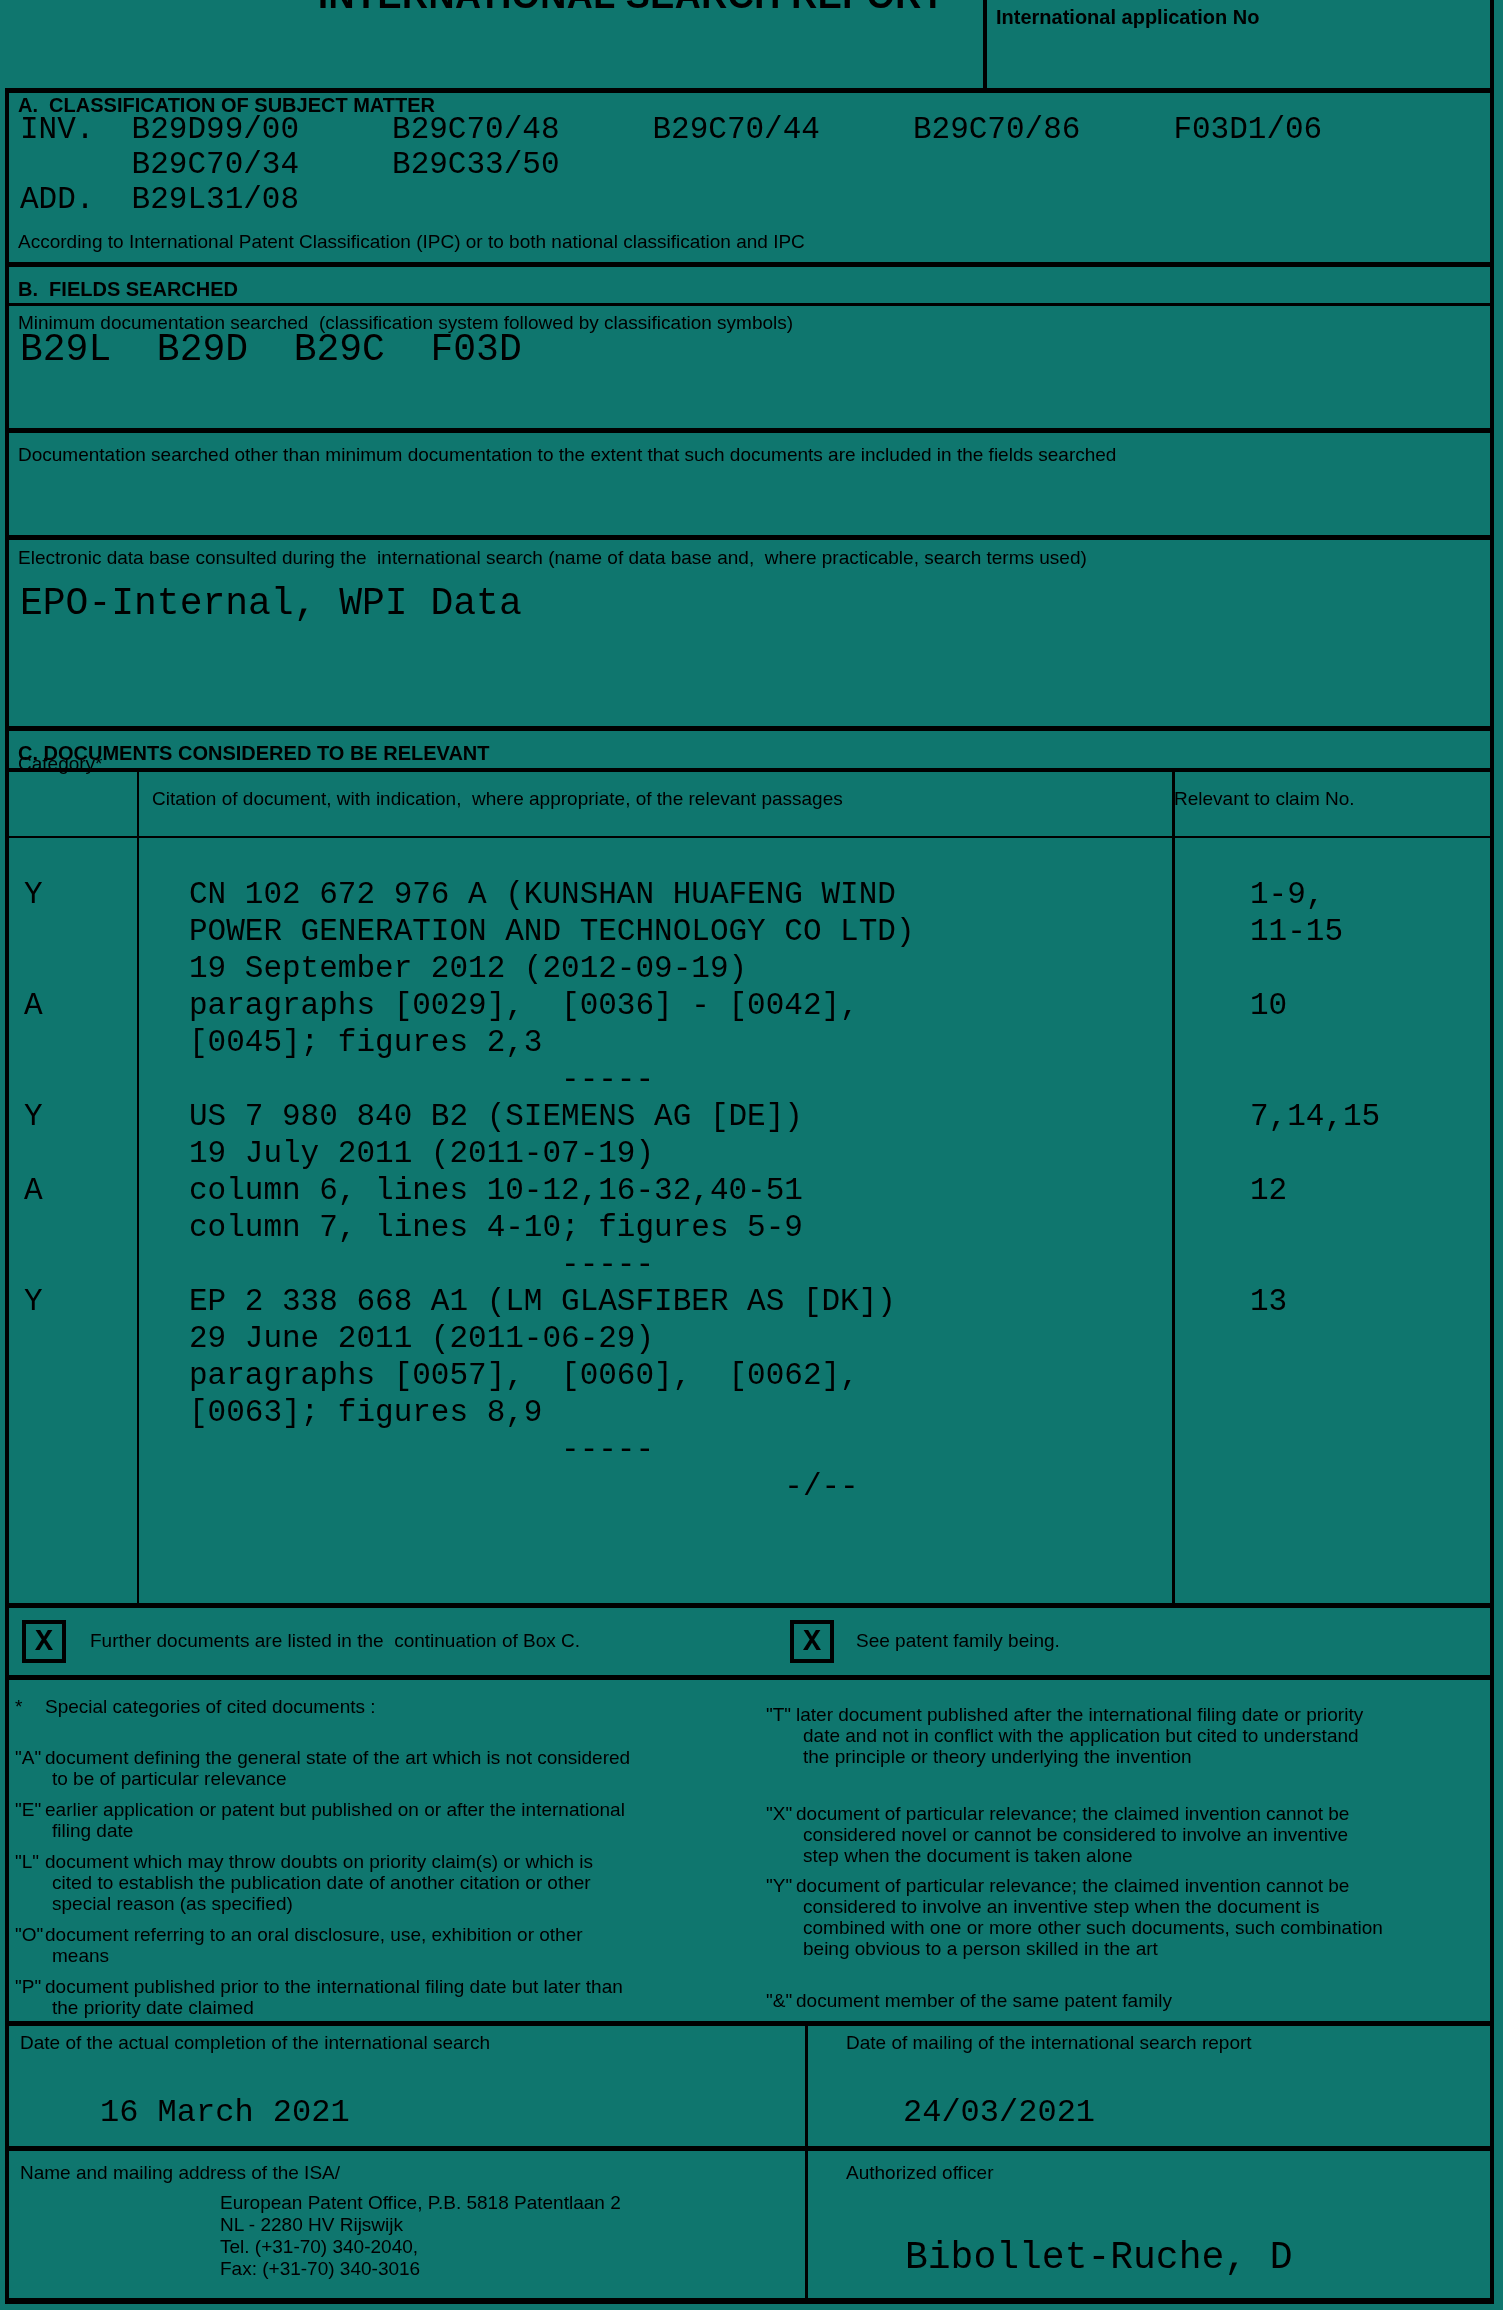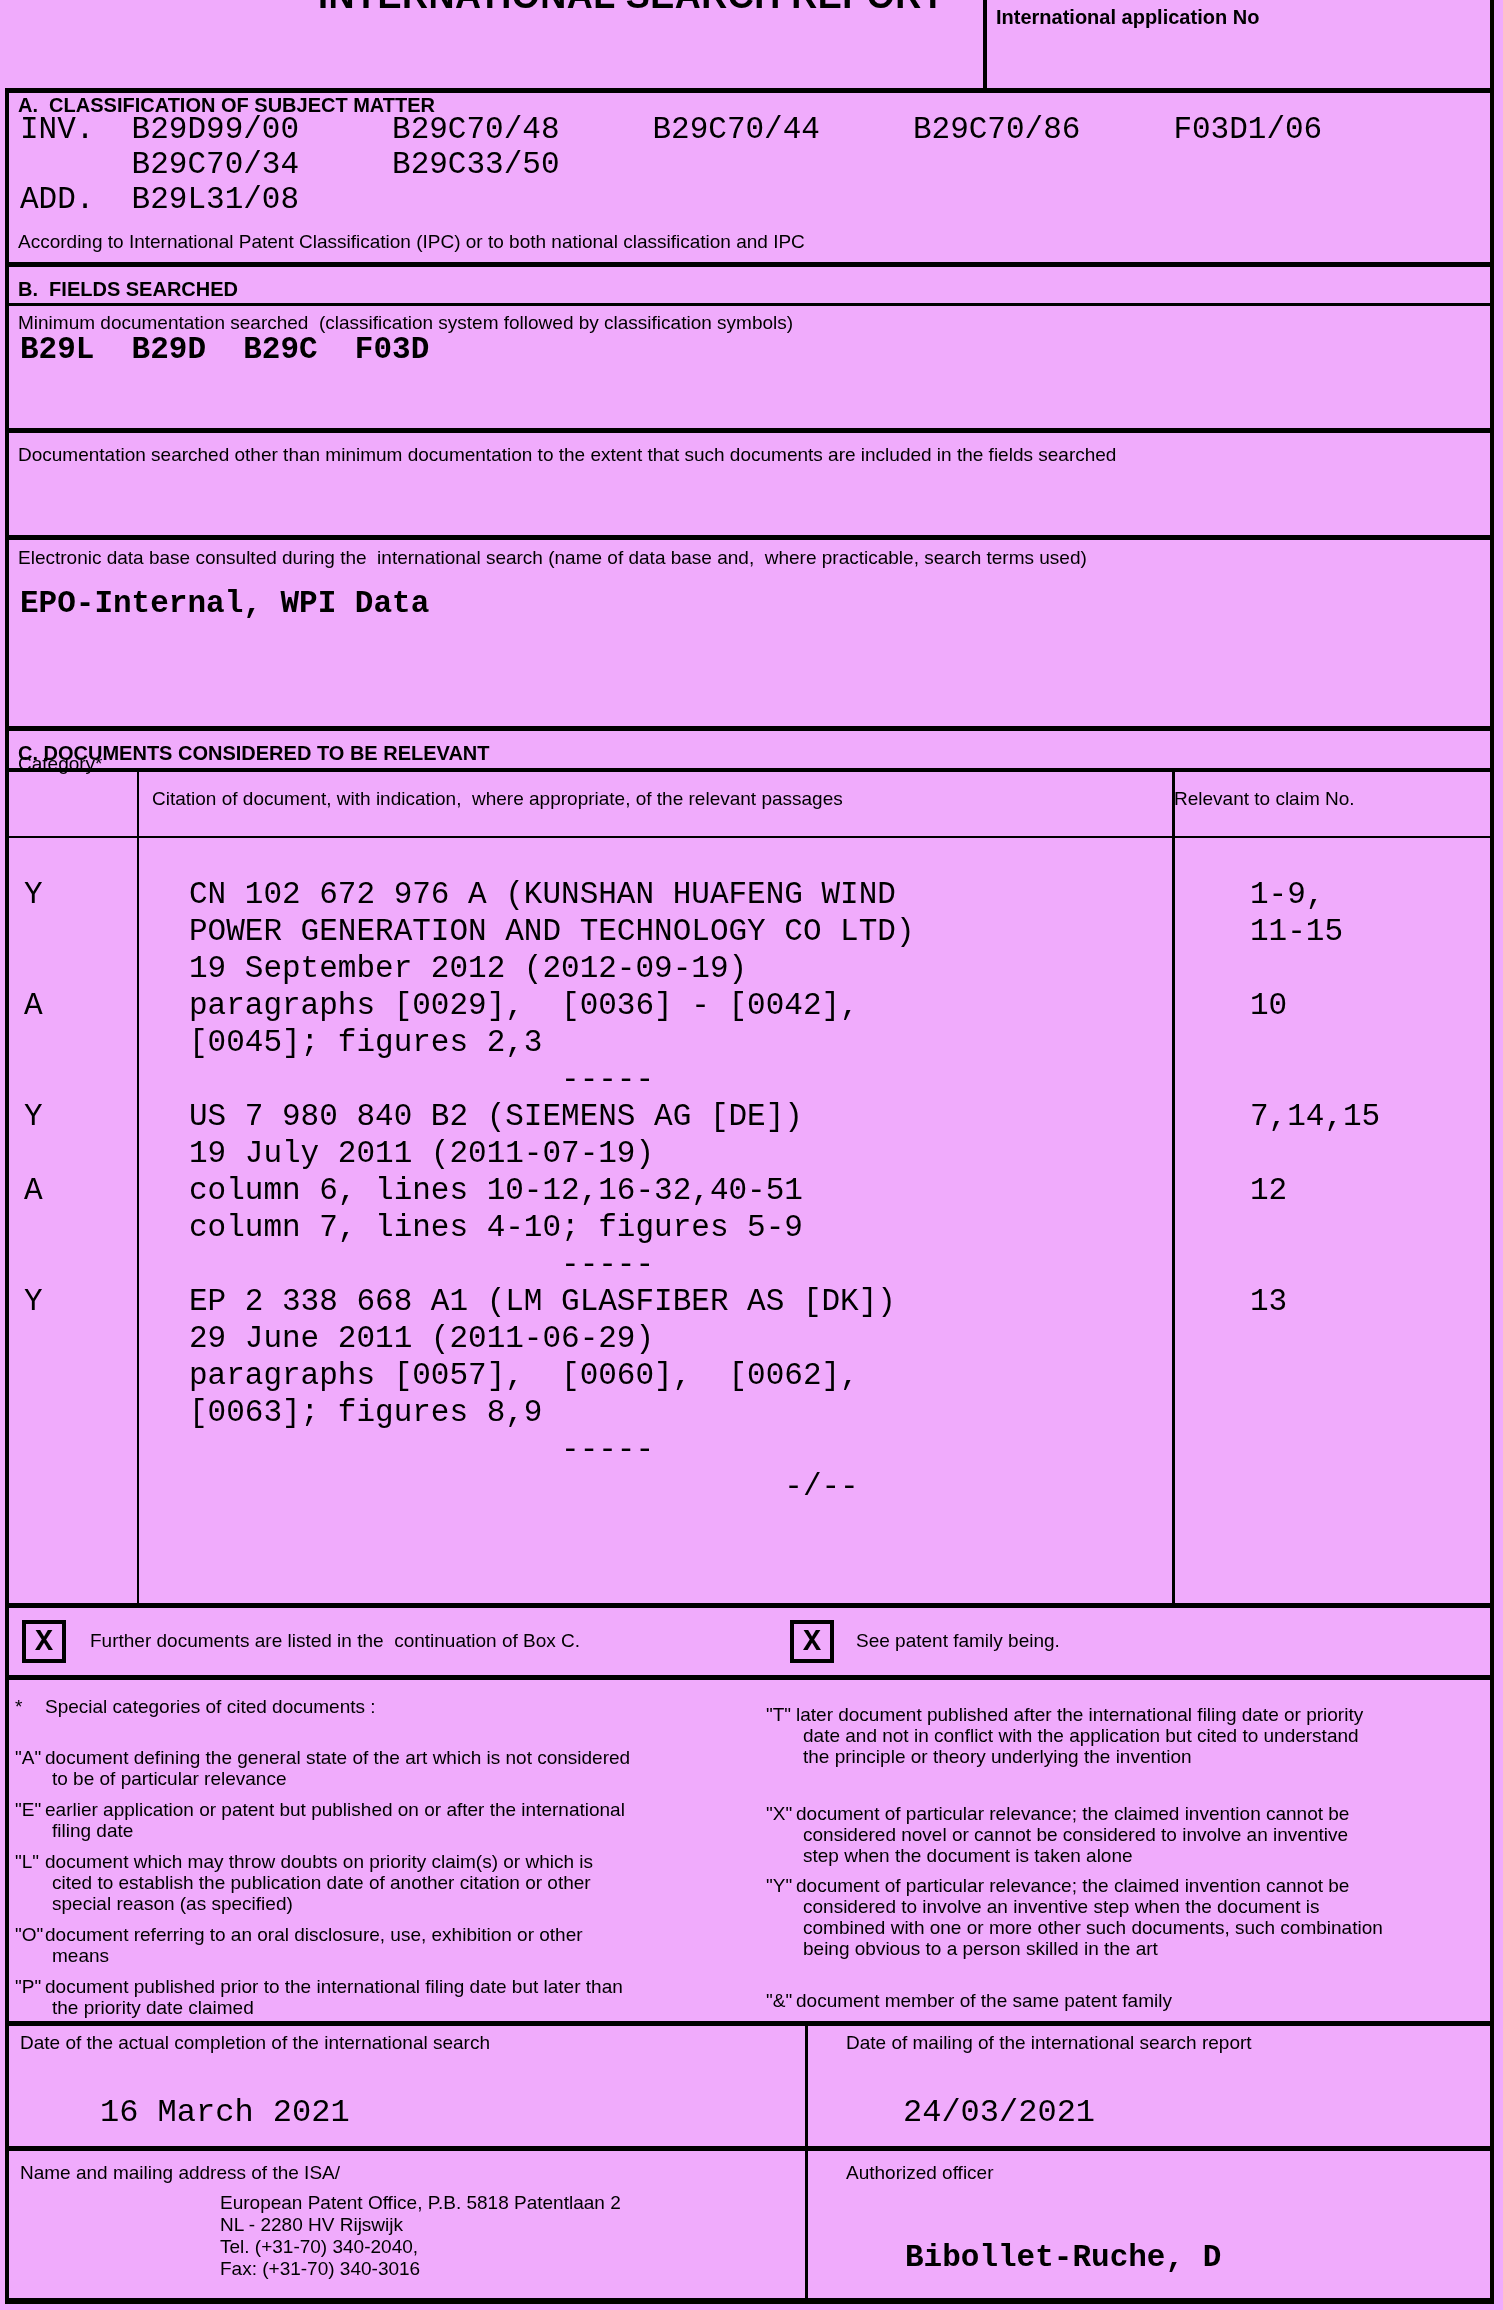--- a/index.html
+++ b/index.html
@@ -1,30 +1,30 @@
 <!DOCTYPE html>
 <html><head>
 <meta charset="utf-8">
 <style>
   html,body{margin:0;padding:0;background:#ffffff;}
   .page{
-    position:relative;width:1503px;height:2310px;background:#f0abfc;
+    position:relative;width:1503px;height:2310px;background:#0f766e;
     font-family:"Liberation Sans",sans-serif;color:#000;overflow:hidden;
   }
   .t{position:absolute;}
   .lbl{font-size:19px;line-height:21px;}
   .lbl-b{font-size:20px;font-weight:bold;line-height:22px;}
   .mono{font-family:"Liberation Mono","DejaVu Sans Mono",monospace;white-space:pre;}
   .hl,.vl{position:absolute;background:#000;}
   .title{
     top:-23px;left:318px;width:612px;text-align:center;font-weight:bold;
     font-size:36px;line-height:37px;white-space:nowrap;letter-spacing:0.5px;
   }
   .codes{font-size:31px;line-height:35px;}
-  .bigmono{font-size:31px;line-height:35px;font-weight:bold;}
+  .bigmono{font-size:38px;line-height:35px;}
   .cell-mono{font-size:31px;line-height:37px;}
   .val-mono{font-size:32px;line-height:34px;}
   .pct{font-size:36px;line-height:38px;}
   .checkbox{
     position:absolute;width:36px;height:35px;border:4px solid #000;
     display:flex;align-items:center;justify-content:center;
     font-family:"Liberation Mono","DejaVu Sans Mono",monospace;
     font-size:30px;font-weight:bold;
   }
   .legend-col{position:absolute;width:732px;}

